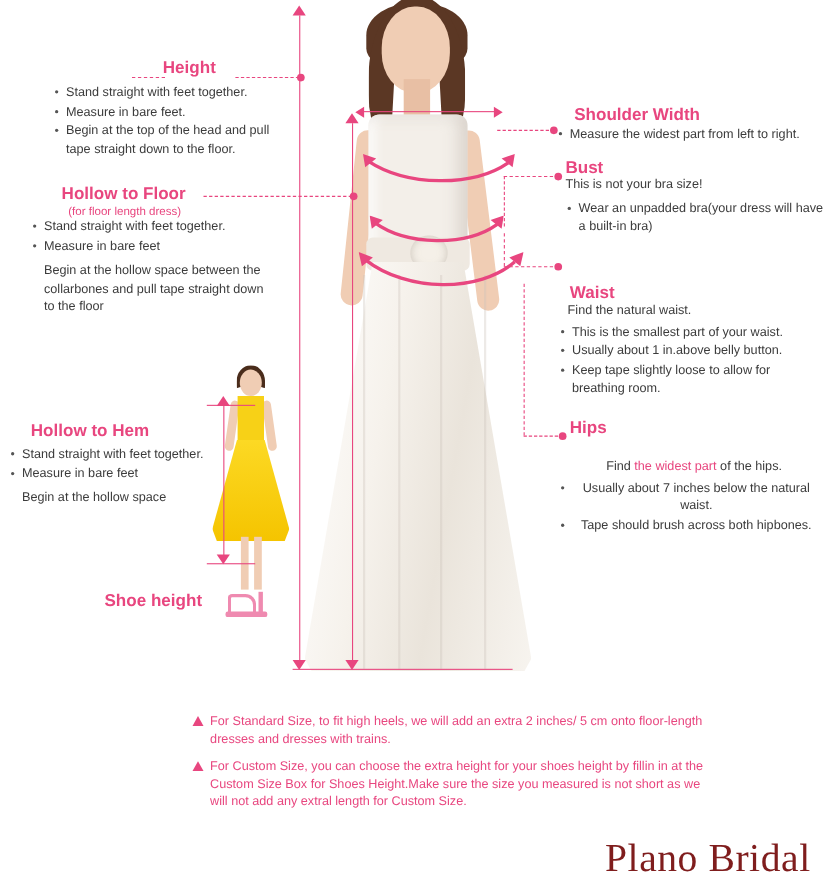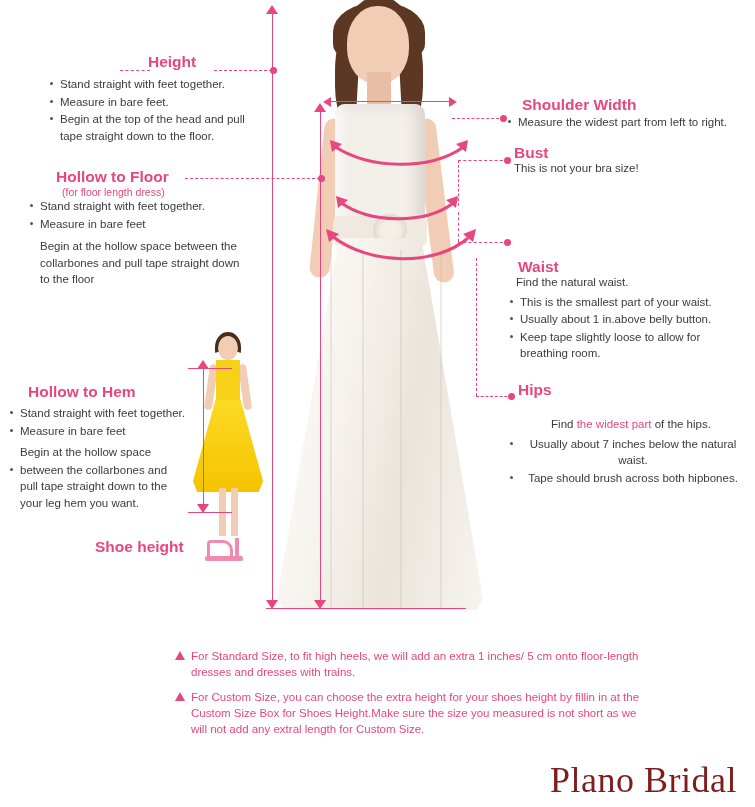--- a/index.html
+++ b/index.html
@@ -416,54 +416,54 @@
     <div class="b">Stand straight with feet together.</div>
     <div class="b">Measure in bare feet</div>
     <div class="nb" style="margin-top:6px;">Begin at the hollow space between the collarbones and pull tape straight down to the floor</div>
   </div>
 
   <div class="label" style="left:28px; top:383px;">Hollow to Hem</div>
   <div class="bullets" style="left:8px; top:405px; width:180px;">
     <div class="b">Stand straight with feet together.</div>
     <div class="b">Measure in bare feet</div>
     <div class="nb" style="margin-top:5px;">Begin at the hollow space</div>
-    <div class="b">between the collarbones and pull tape straight down to the your leg hem  you want.</div>
   </div>
 
   <div class="label" style="left:95px; top:538px;">Shoe height</div>
 
   <div class="label" style="left:522px; top:96px;">Shoulder Width</div>
   <div class="bullets" style="left:506px; top:114px; width:240px;">
     <div class="b">Measure the widest part from left to right.</div>
   </div>
 
   <div class="label" style="left:514px; top:144px;">Bust</div>
   <div class="bullets" style="left:514px; top:160px; width:236px;">
     <div class="nb" style="padding-left:0;">This is not your bra size!</div>
+    <div class="b" style="margin-top:5px;">Wear an unpadded bra(your dress will have a built-in bra)</div>
   </div>
 
   <div class="label" style="left:518px; top:258px;">Waist</div>
   <div class="bullets" style="left:508px; top:274px; width:236px;">
     <div class="nb" style="padding-left:8px;">Find the natural waist.</div>
     <div class="b" style="margin-top:3px;">This is the smallest part of your waist.</div>
     <div class="b">Usually about 1 in.above belly button.</div>
     <div class="b">Keep tape slightly loose to allow for breathing room.</div>
   </div>
 
   <div class="label" style="left:518px; top:381px;">Hips</div>
   <div class="bullets" style="left:508px; top:416px; width:238px;text-align:center;">
     <div class="nb" style="padding-left:8px;">Find <span class="hl">the widest part</span> of the hips.</div>
     <div class="b" style="margin-top:3px;">Usually about 7 inches below the natural waist.</div>
     <div class="b">Tape should brush across both hipbones.</div>
   </div>
 
   <div class="notes">
     <div class="note-row">
       <span class="tri"></span>
-      <span>For Standard Size, to fit high heels, we will add an extra 1 inches/ 5  cm onto floor-length dresses and dresses with trains.</span>
+      <span>For Standard Size, to fit high heels, we will add an extra 2 inches/ 5  cm onto floor-length dresses and dresses with trains.</span>
     </div>
     <div class="note-row">
       <span class="tri"></span>
       <span>For Custom Size, you can choose the extra height for your shoes height by fillin in at the Custom Size Box for Shoes Height.Make sure the size you measured is not short as we will not add any extral length for Custom Size.</span>
     </div>
   </div>
 
   <div class="watermark">Plano Bridal</div>
 
 </div>

